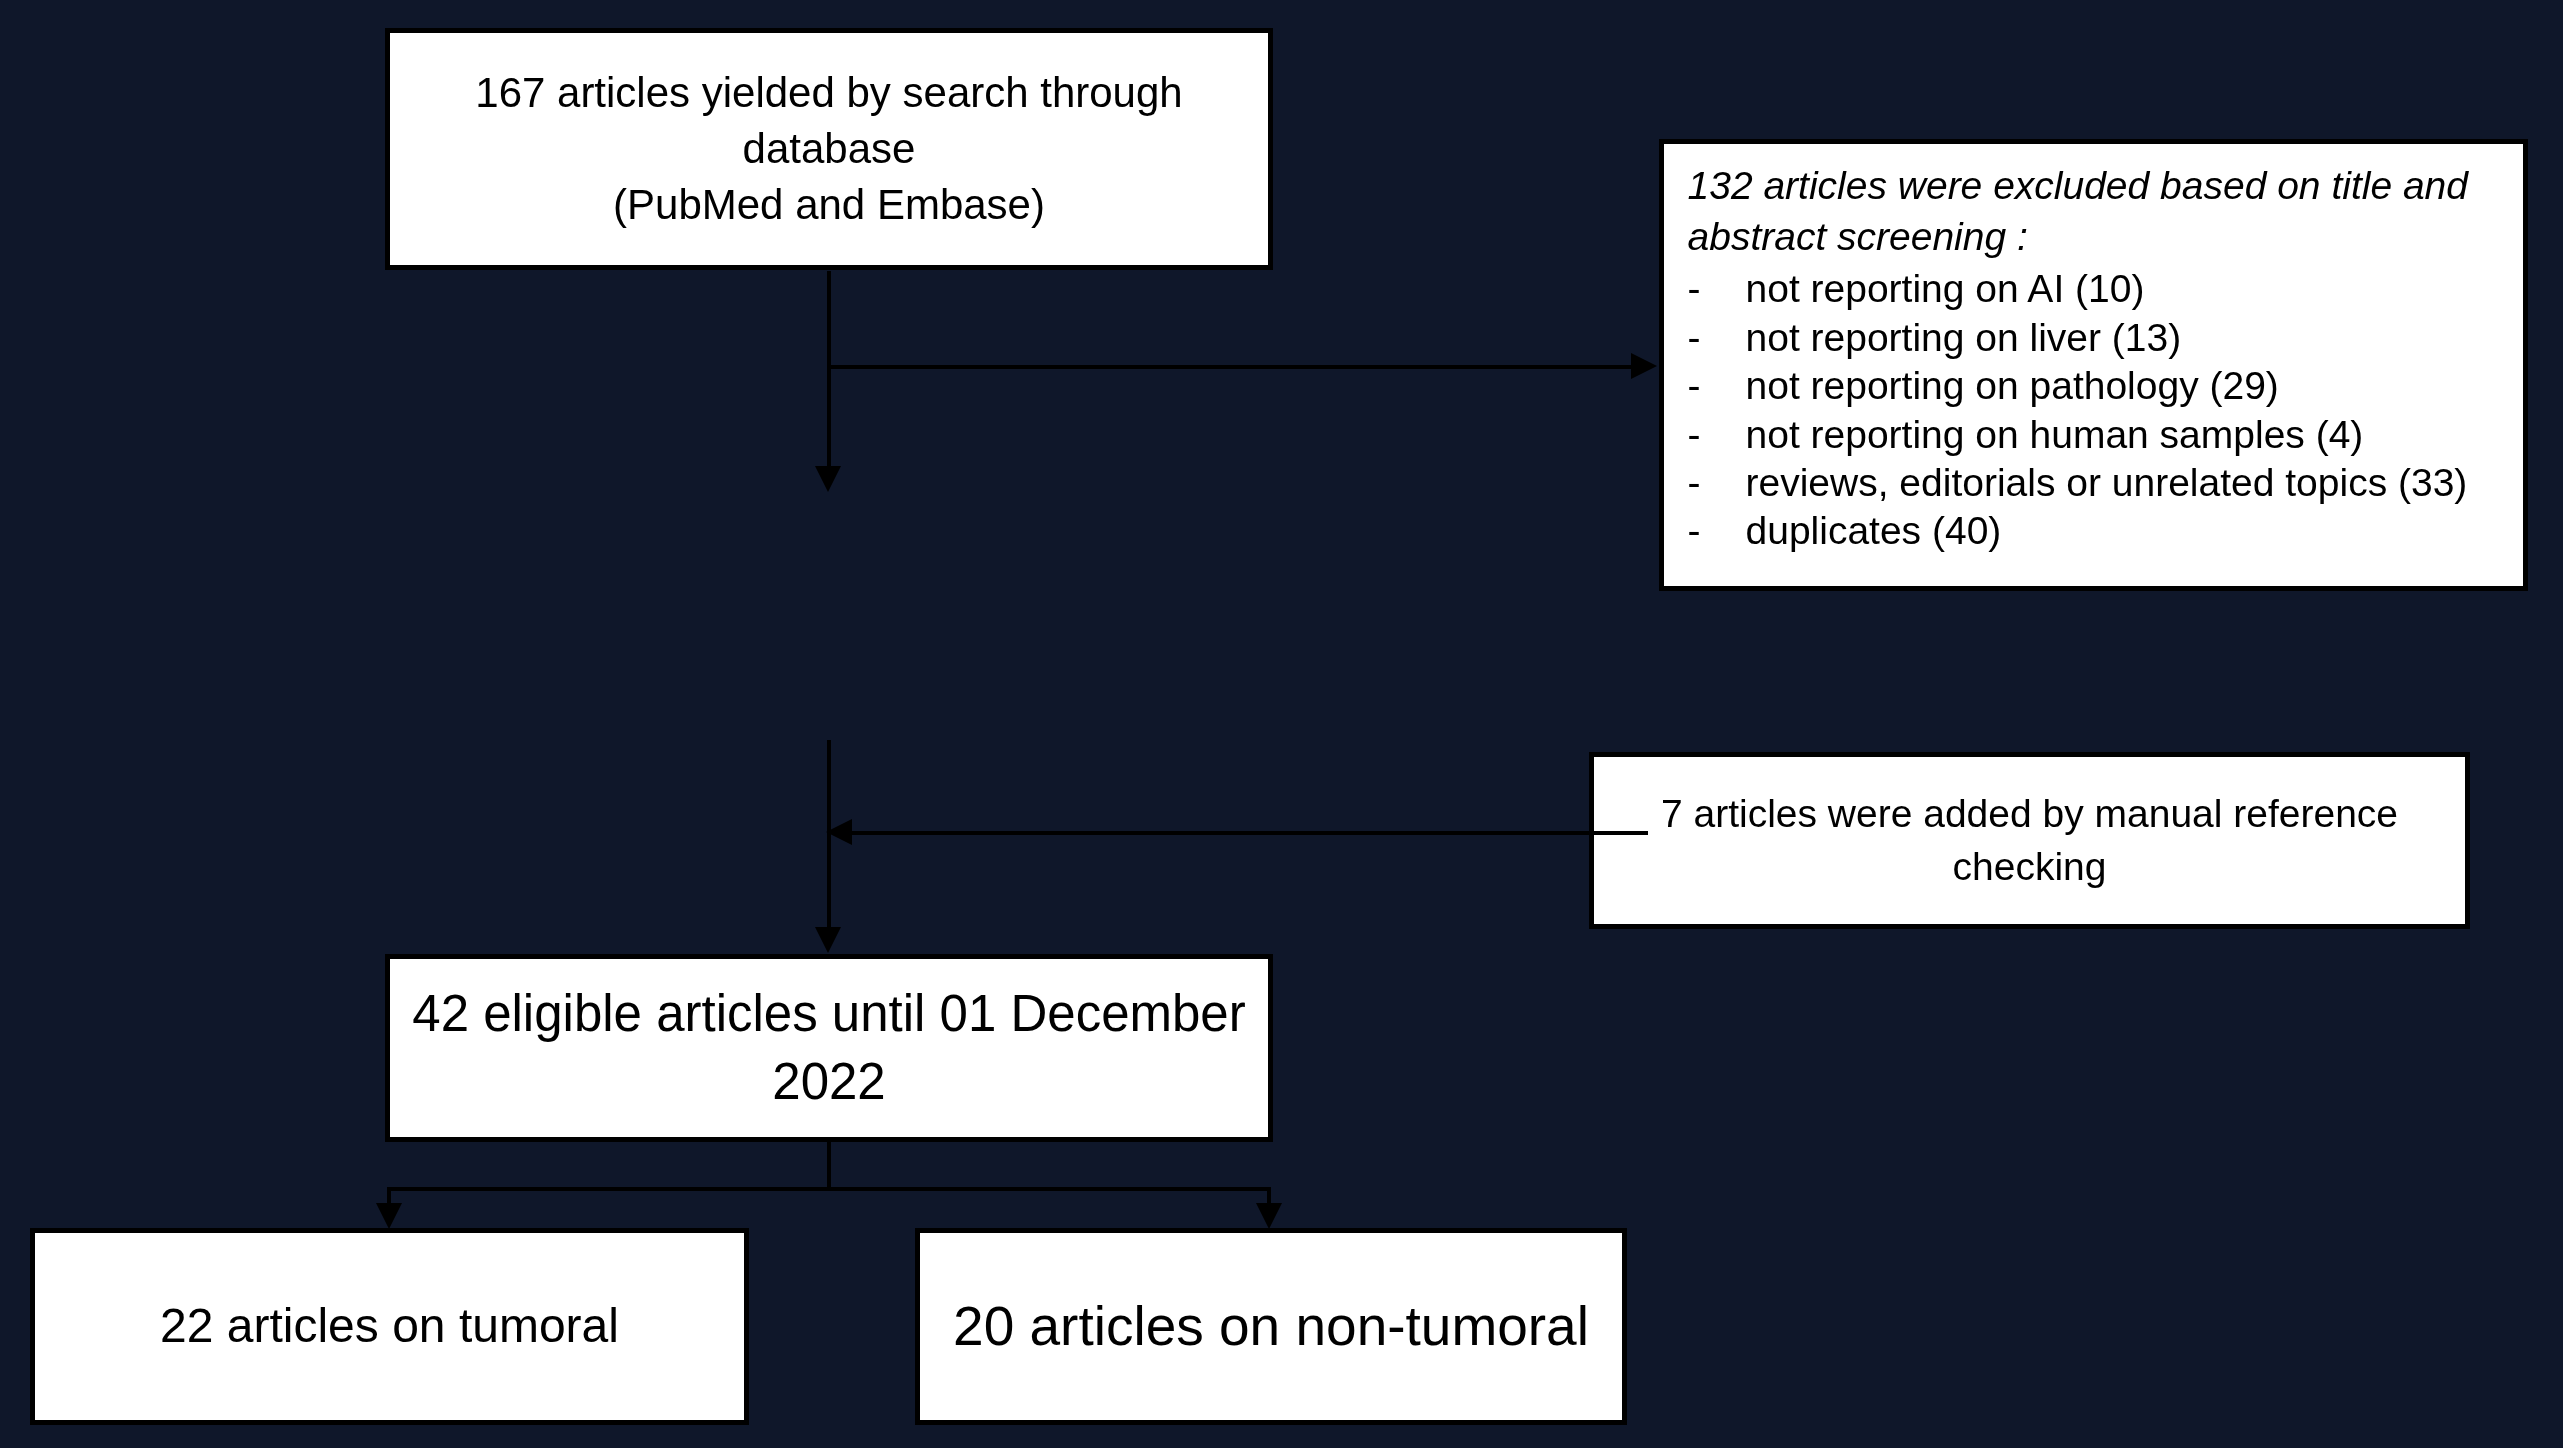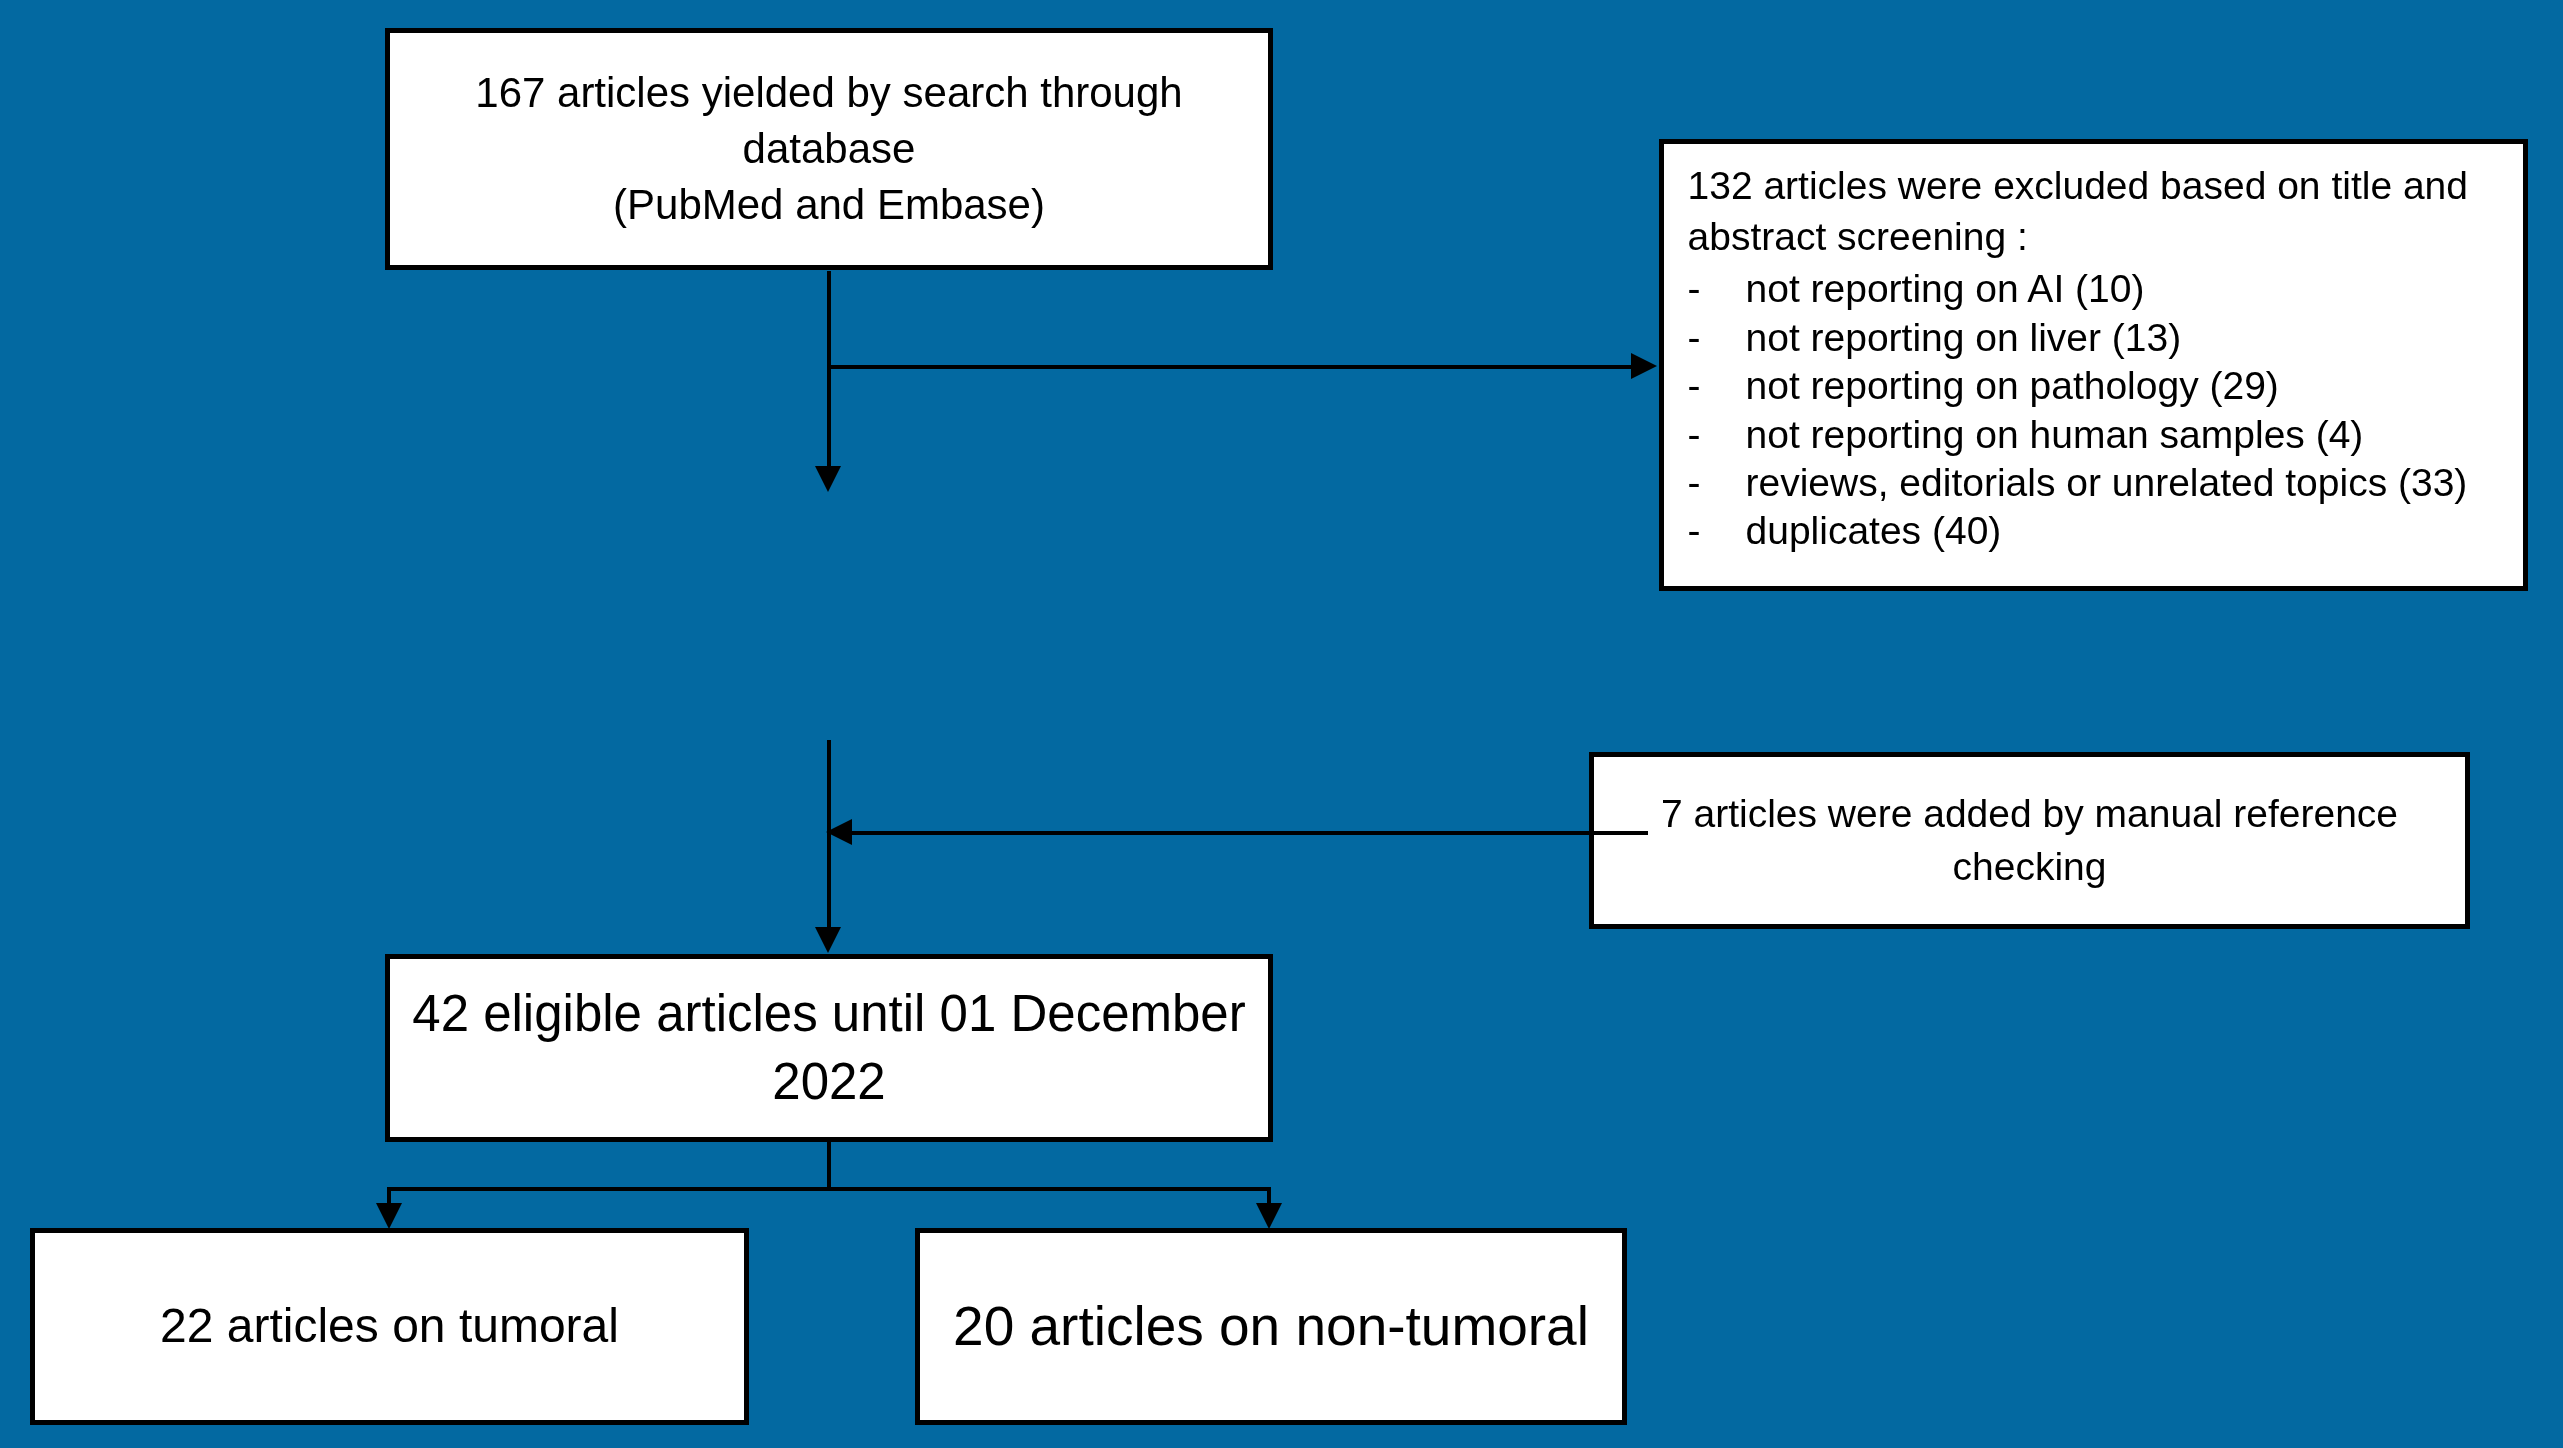--- a/index.html
+++ b/index.html
@@ -9,21 +9,21 @@
     background: #ffffff;
   }
   body {
     font-family: "Liberation Sans", sans-serif;
     color: #000000;
   }
   #flow-root {
     position: relative;
     width: 2563px;
     height: 1449px;
-    background: #0369a1;
+    background: #0f172a;
     overflow: hidden;
   }
   .flow-box {
     position: absolute;
     box-sizing: border-box;
     background: #ffffff;
     border: 5.5px solid #000000;
     display: flex;
     align-items: center;
     justify-content: center;
@@ -80,20 +80,21 @@
     left: 1589px; top: 752px;
     width: 881px; height: 177px;
     font-size: 39px;
   }
 
   .excl-head {
     display: block;
     line-height: 1.30;
     white-space: pre-line;
     margin: 0 0 3.1px 0;
+    font-style: italic;
   }
   .excl-list {
     list-style: none;
     margin: 0;
     padding: 0;
   }
   .excl-item {
     display: flex;
     align-items: baseline;
     line-height: 1.24;

